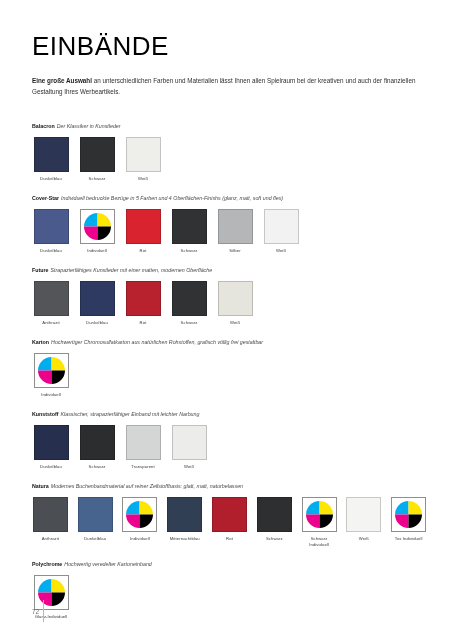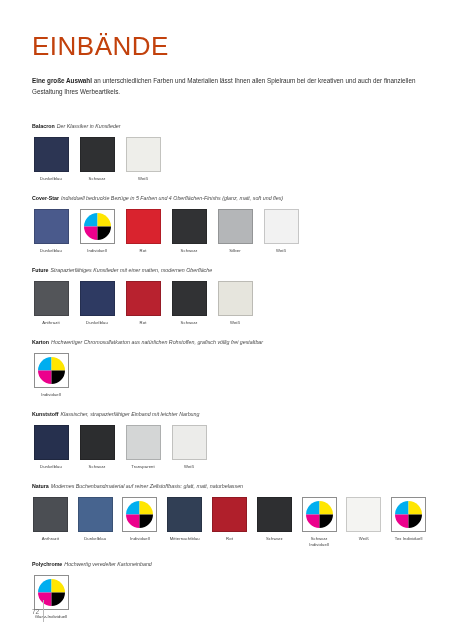--- a/index.html
+++ b/index.html
@@ -33,21 +33,21 @@
     left: 16px;
     top: 20px;
     width: 395px;
   }
 
   
   .page-title {
     font-size: 26px;
     font-weight: 400;
     letter-spacing: 0.5px;
-    color: #c2410c;
+    color: #000000;
     margin: 0 0 14px 0;
     line-height: 1.1;
     font-family: "Liberation Sans", sans-serif;
   }
 
   
   .intro {
     font-size: 6.3px;
     line-height: 1.75;
     color: #2f2f2f;

